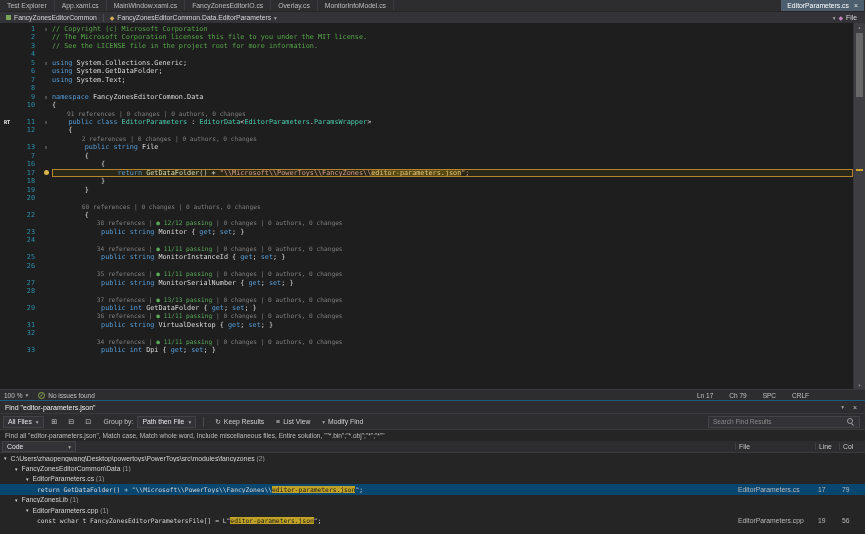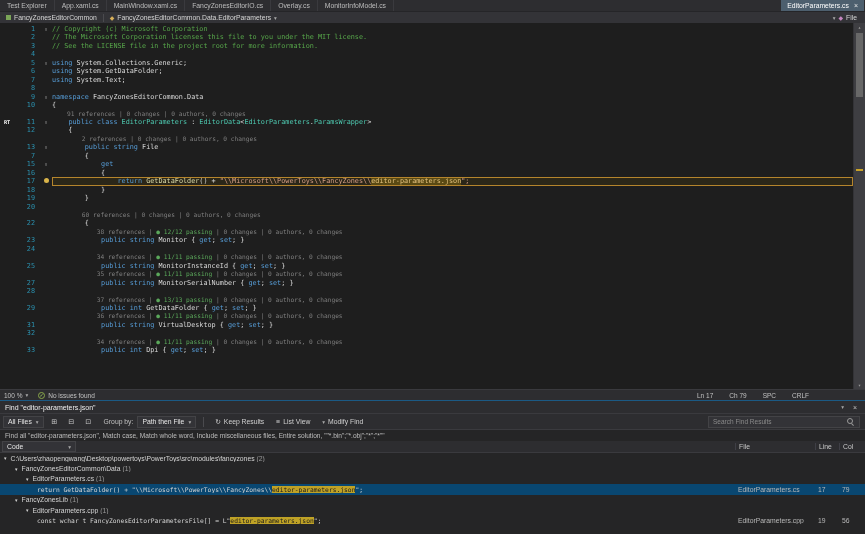--- a/index.html
+++ b/index.html
@@ -224,26 +224,20 @@
           <span class="codecell"><span class="tk-p">        </span><span class="tk-k">public</span><span class="tk-p"> </span><span class="tk-k">string</span><span class="tk-p"> File</span></span>
         </div>
         <div class="edrow">
           <span class="margin"></span>
           <span class="lnum">7</span>
           <span class="fold"></span>
           <span class="codecell"><span class="tk-p">        {</span></span>
         </div>
         <div class="edrow">
           <span class="margin"></span>
-          <span class="lnum">15</span>
-          <span class="fold">∨</span>
-          <span class="codecell"><span class="tk-p">            </span><span class="tk-k">get</span></span>
-        </div>
-        <div class="edrow">
-          <span class="margin"></span>
           <span class="lnum">16</span>
           <span class="fold"></span>
           <span class="codecell"><span class="tk-p">            {</span></span>
         </div>
         <div class="edrow cur">
           <span class="margin"></span>
           <span class="lnum">17</span>
           <span class="fold"><span class="bulbdot"></span></span>
           <span class="codecell"><span class="tk-p">                </span><span class="tk-k">return</span><span class="tk-p"> </span><span class="tk-m">GetDataFolder</span><span class="tk-p">() + </span><span class="tk-s">"\\Microsoft\\PowerToys\\FancyZones\\</span><span class="tk-shl">editor-parameters.json</span><span class="tk-s">";</span></span>
         </div>
@@ -299,20 +293,26 @@
           <span class="margin"></span>
           <span class="lnum"></span>
           <span class="fold"></span>
           <span class="codecell"><span class="tk-p">            </span><span class="tk-g">34 references | </span><span class="tk-tg">● 11/11 passing</span><span class="tk-g"> | 0 changes | 0 authors, 0 changes</span></span>
         </div>
         <div class="edrow">
           <span class="margin"></span>
           <span class="lnum">25</span>
           <span class="fold"></span>
           <span class="codecell"><span class="tk-p">            </span><span class="tk-k">public</span><span class="tk-p"> </span><span class="tk-k">string</span><span class="tk-p"> MonitorInstanceId { </span><span class="tk-k">get</span><span class="tk-p">; </span><span class="tk-k">set</span><span class="tk-p">; }</span></span>
+        </div>
+        <div class="edrow">
+          <span class="margin"></span>
+          <span class="lnum">26</span>
+          <span class="fold"></span>
+          <span class="codecell"></span>
         </div>
         <div class="edrow clrow">
           <span class="margin"></span>
           <span class="lnum"></span>
           <span class="fold"></span>
           <span class="codecell"><span class="tk-p">            </span><span class="tk-g">35 references | </span><span class="tk-tg">● 11/11 passing</span><span class="tk-g"> | 0 changes | 0 authors, 0 changes</span></span>
         </div>
         <div class="edrow">
           <span class="margin"></span>
           <span class="lnum">27</span>

